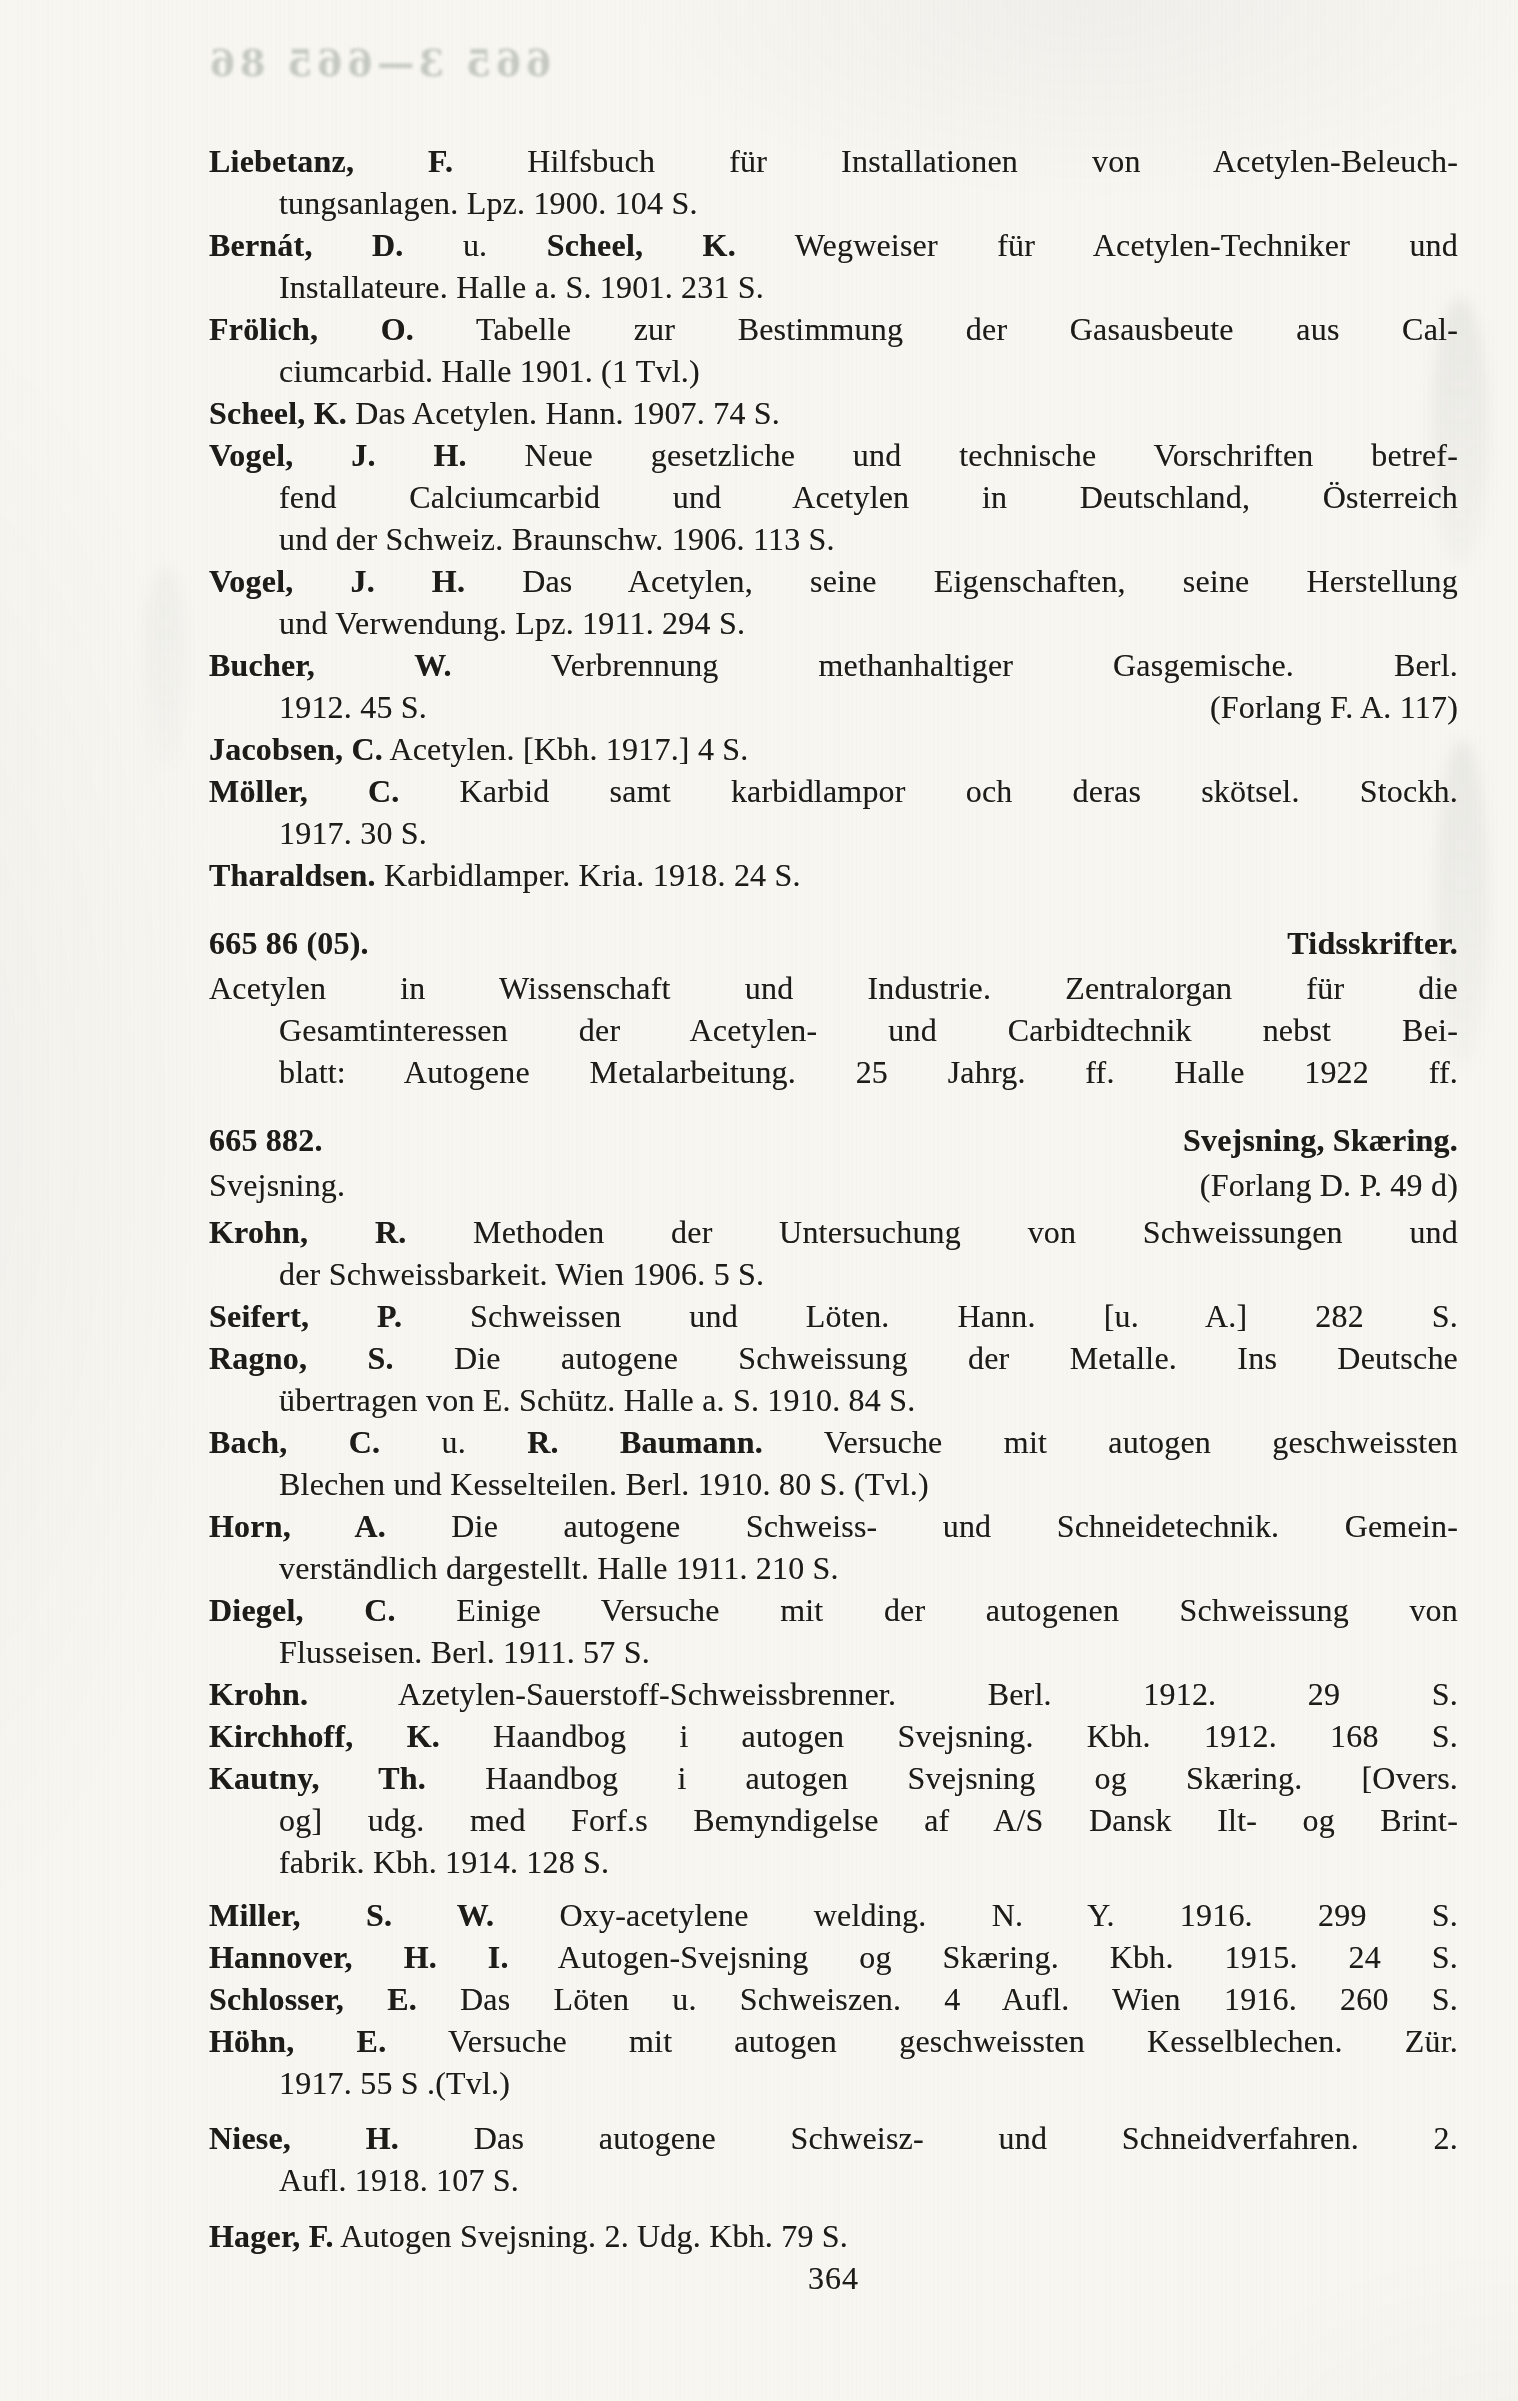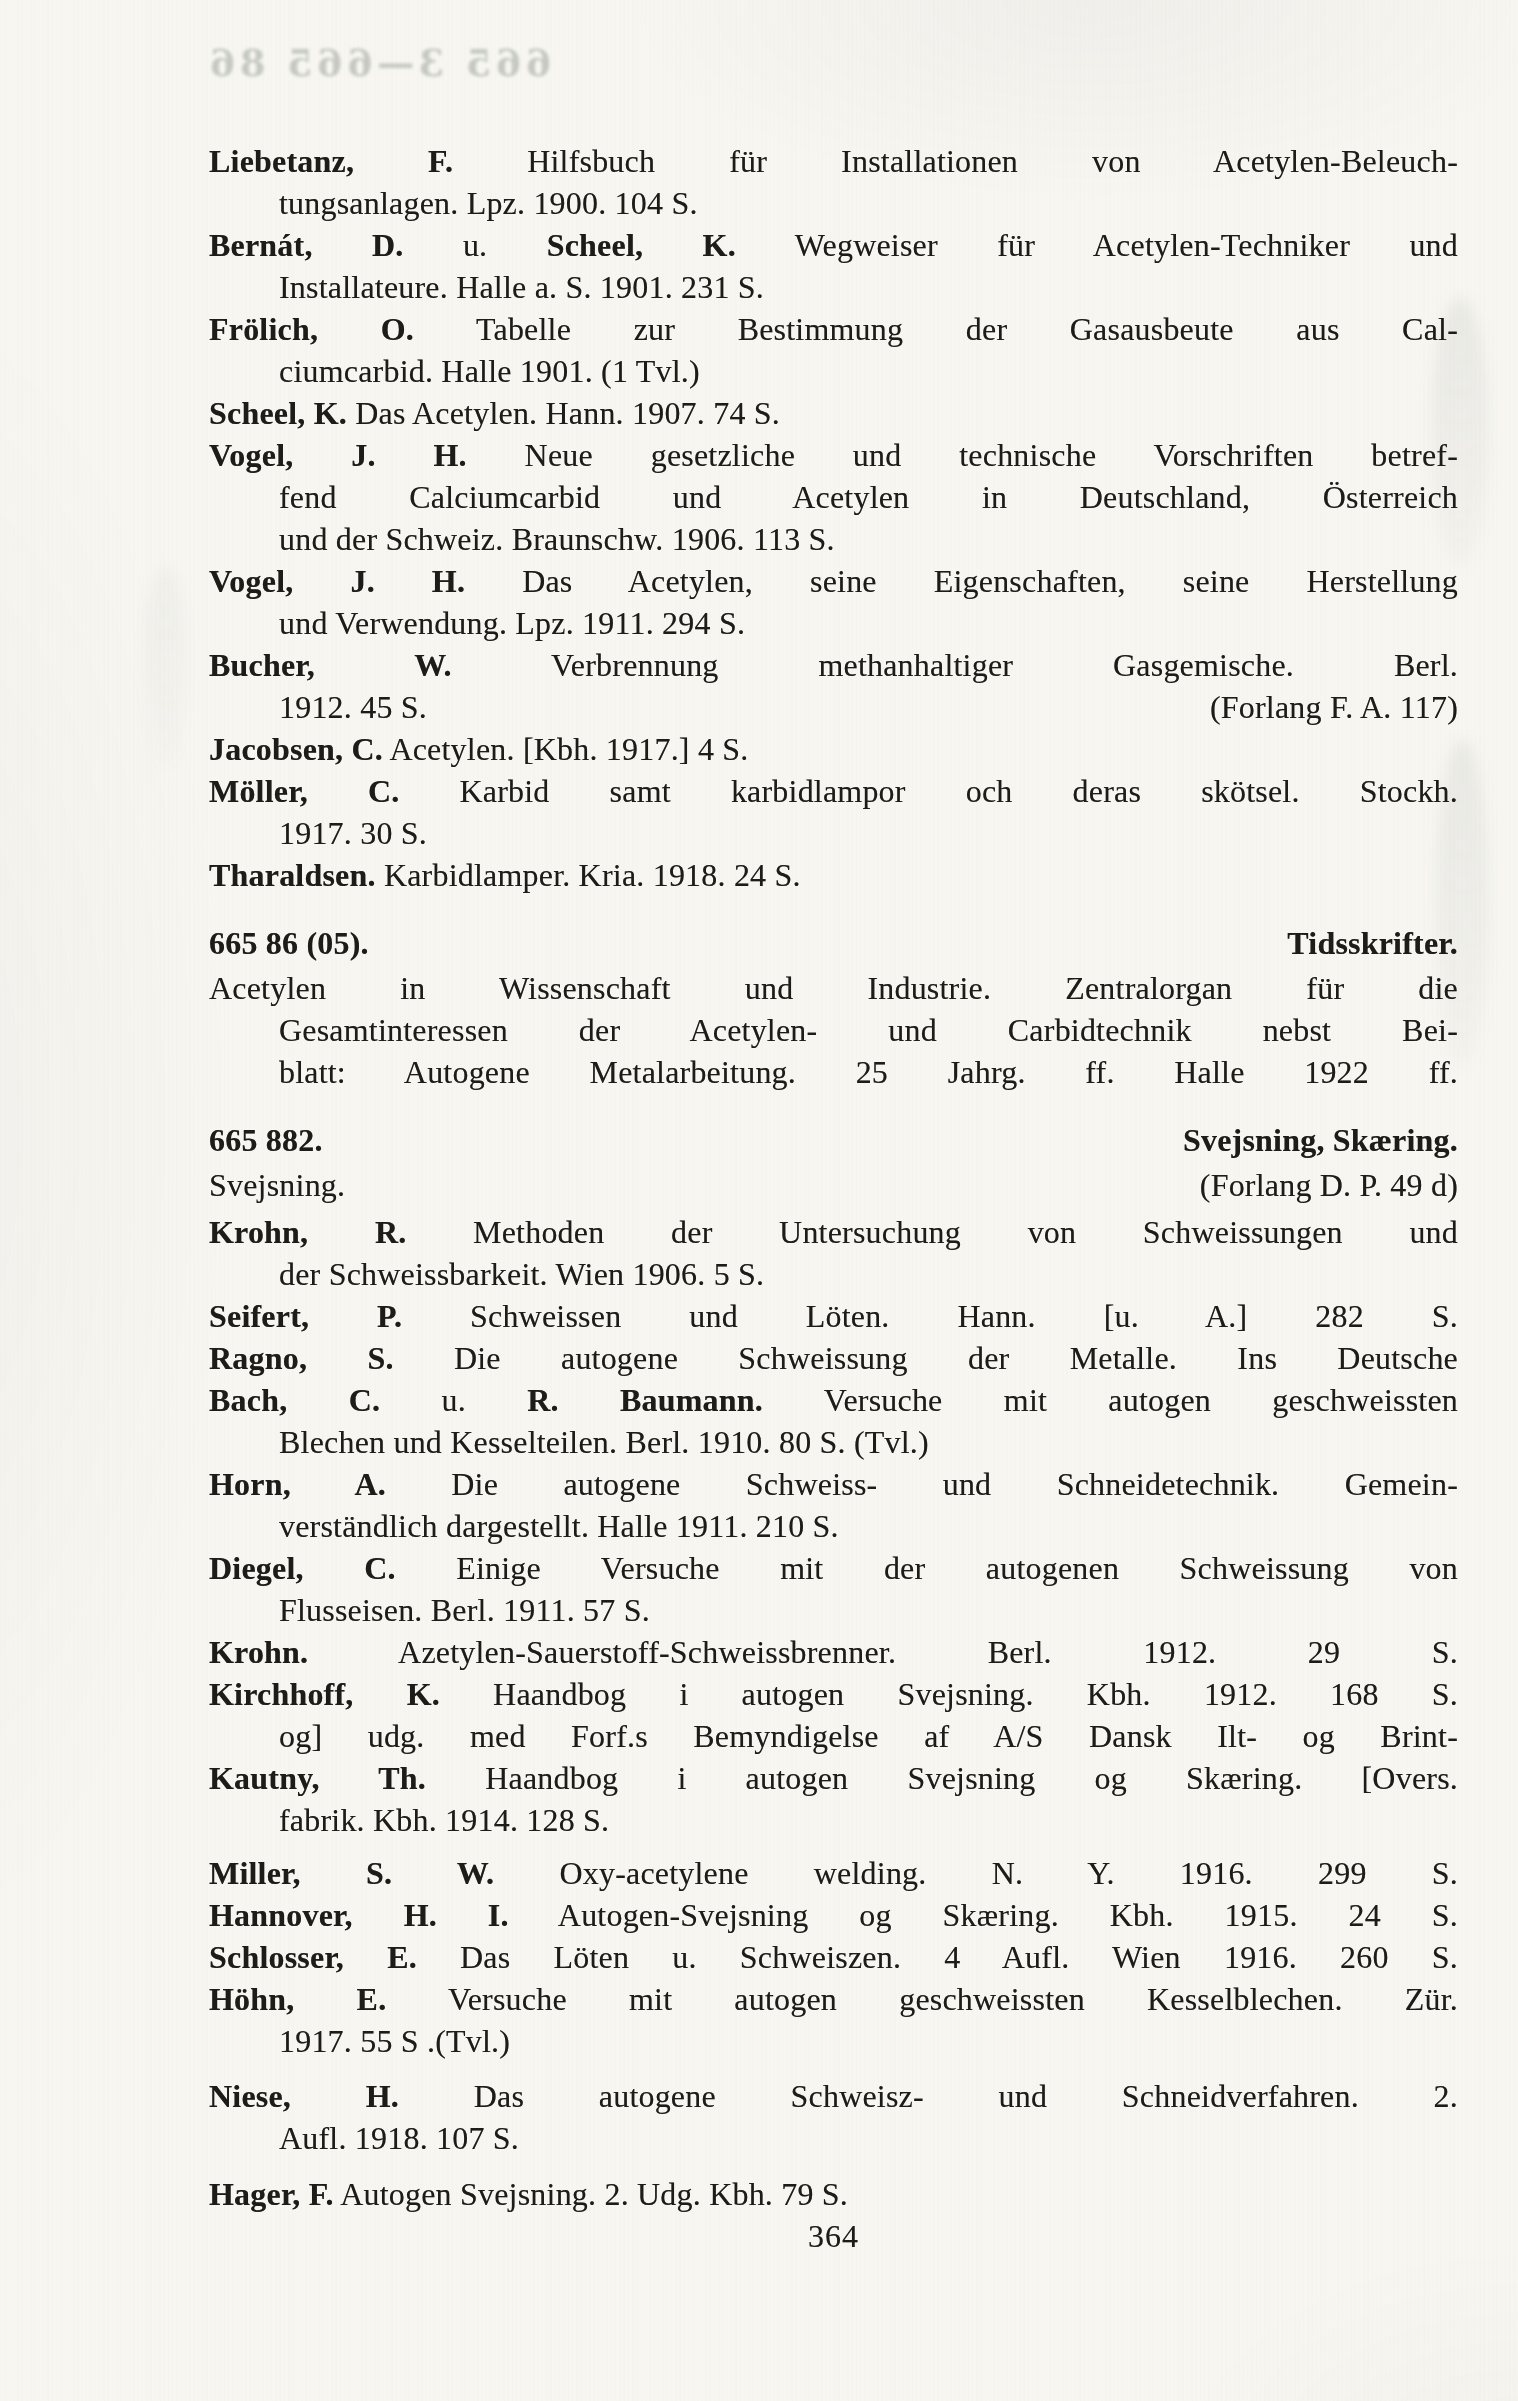--- a/index.html
+++ b/index.html
@@ -133,30 +133,31 @@
       <div class="gap" style="height: 2.9px;"></div>
       <div class="tl row2">
         <span>Svejsning.</span>
         <span>(Forlang D. P. 49 d)</span>
       </div>
       <div class="gap" style="height: 4.8px;"></div>
       <div class="tl jl"><span class="b">Krohn, R.</span><span> Methoden der Untersuchung von Schweissungen und</span></div>
       <div class="tl ind"><span>der Schweissbarkeit. Wien 1906. 5 S.</span></div>
       <div class="tl jl"><span class="b">Seifert, P.</span><span> Schweissen und Löten. Hann. [u. A.] 282 S.</span></div>
       <div class="tl jl"><span class="b">Ragno, S.</span><span> Die autogene Schweissung der Metalle. Ins Deutsche</span></div>
+      <div class="tl ind"><span>übertragen von E. Schütz. Halle a. S. 1910. 84 S.</span></div>
       <div class="tl jl"><span class="b">Bach, C.</span><span> u. </span><span class="b">R. Baumann.</span><span> Versuche mit autogen geschweissten</span></div>
       <div class="tl ind"><span>Blechen und Kesselteilen. Berl. 1910. 80 S. (Tvl.)</span></div>
       <div class="tl jl"><span class="b">Horn, A.</span><span> Die autogene Schweiss- und Schneidetechnik. Gemein-</span></div>
       <div class="tl ind"><span>verständlich dargestellt. Halle 1911. 210 S.</span></div>
       <div class="tl jl"><span class="b">Diegel, C.</span><span> Einige Versuche mit der autogenen Schweissung von</span></div>
       <div class="tl ind"><span>Flusseisen. Berl. 1911. 57 S.</span></div>
       <div class="tl jl"><span class="b">Krohn.</span><span> Azetylen-Sauerstoff-Schweissbrenner. Berl. 1912. 29 S.</span></div>
       <div class="tl jl"><span class="b">Kirchhoff, K.</span><span> Haandbog i autogen Svejsning. Kbh. 1912. 168 S.</span></div>
+      <div class="tl jl"><span class="b">Kautny, Th.</span><span> Haandbog i autogen Svejsning og Skæring. [Overs.</span></div>
       <div class="tl ind jl"><span>og] udg. med Forf.s Bemyndigelse af A/S Dansk Ilt- og Brint-</span></div>
-      <div class="tl jl"><span class="b">Kautny, Th.</span><span> Haandbog i autogen Svejsning og Skæring. [Overs.</span></div>
       <div class="tl ind"><span>fabrik. Kbh. 1914. 128 S.</span></div>
       <div class="gap" style="height: 11.5px;"></div>
       <div class="tl jl"><span class="b">Miller, S. W.</span><span> Oxy-acetylene welding. N. Y. 1916. 299 S.</span></div>
       <div class="tl jl"><span class="b">Hannover, H. I.</span><span> Autogen-Svejsning og Skæring. Kbh. 1915. 24 S.</span></div>
       <div class="tl jl"><span class="b">Schlosser, E.</span><span> Das Löten u. Schweiszen. 4 Aufl. Wien 1916. 260 S.</span></div>
       <div class="tl jl"><span class="b">Höhn, E.</span><span> Versuche mit autogen geschweissten Kesselblechen. Zür.</span></div>
       <div class="tl ind"><span>1917. 55 S .(Tvl.)</span></div>
       <div class="gap" style="height: 13.4px;"></div>
       <div class="tl jl"><span class="b">Niese, H.</span><span> Das autogene Schweisz- und Schneidverfahren. 2.</span></div>
       <div class="tl ind"><span>Aufl. 1918. 107 S.</span></div>

